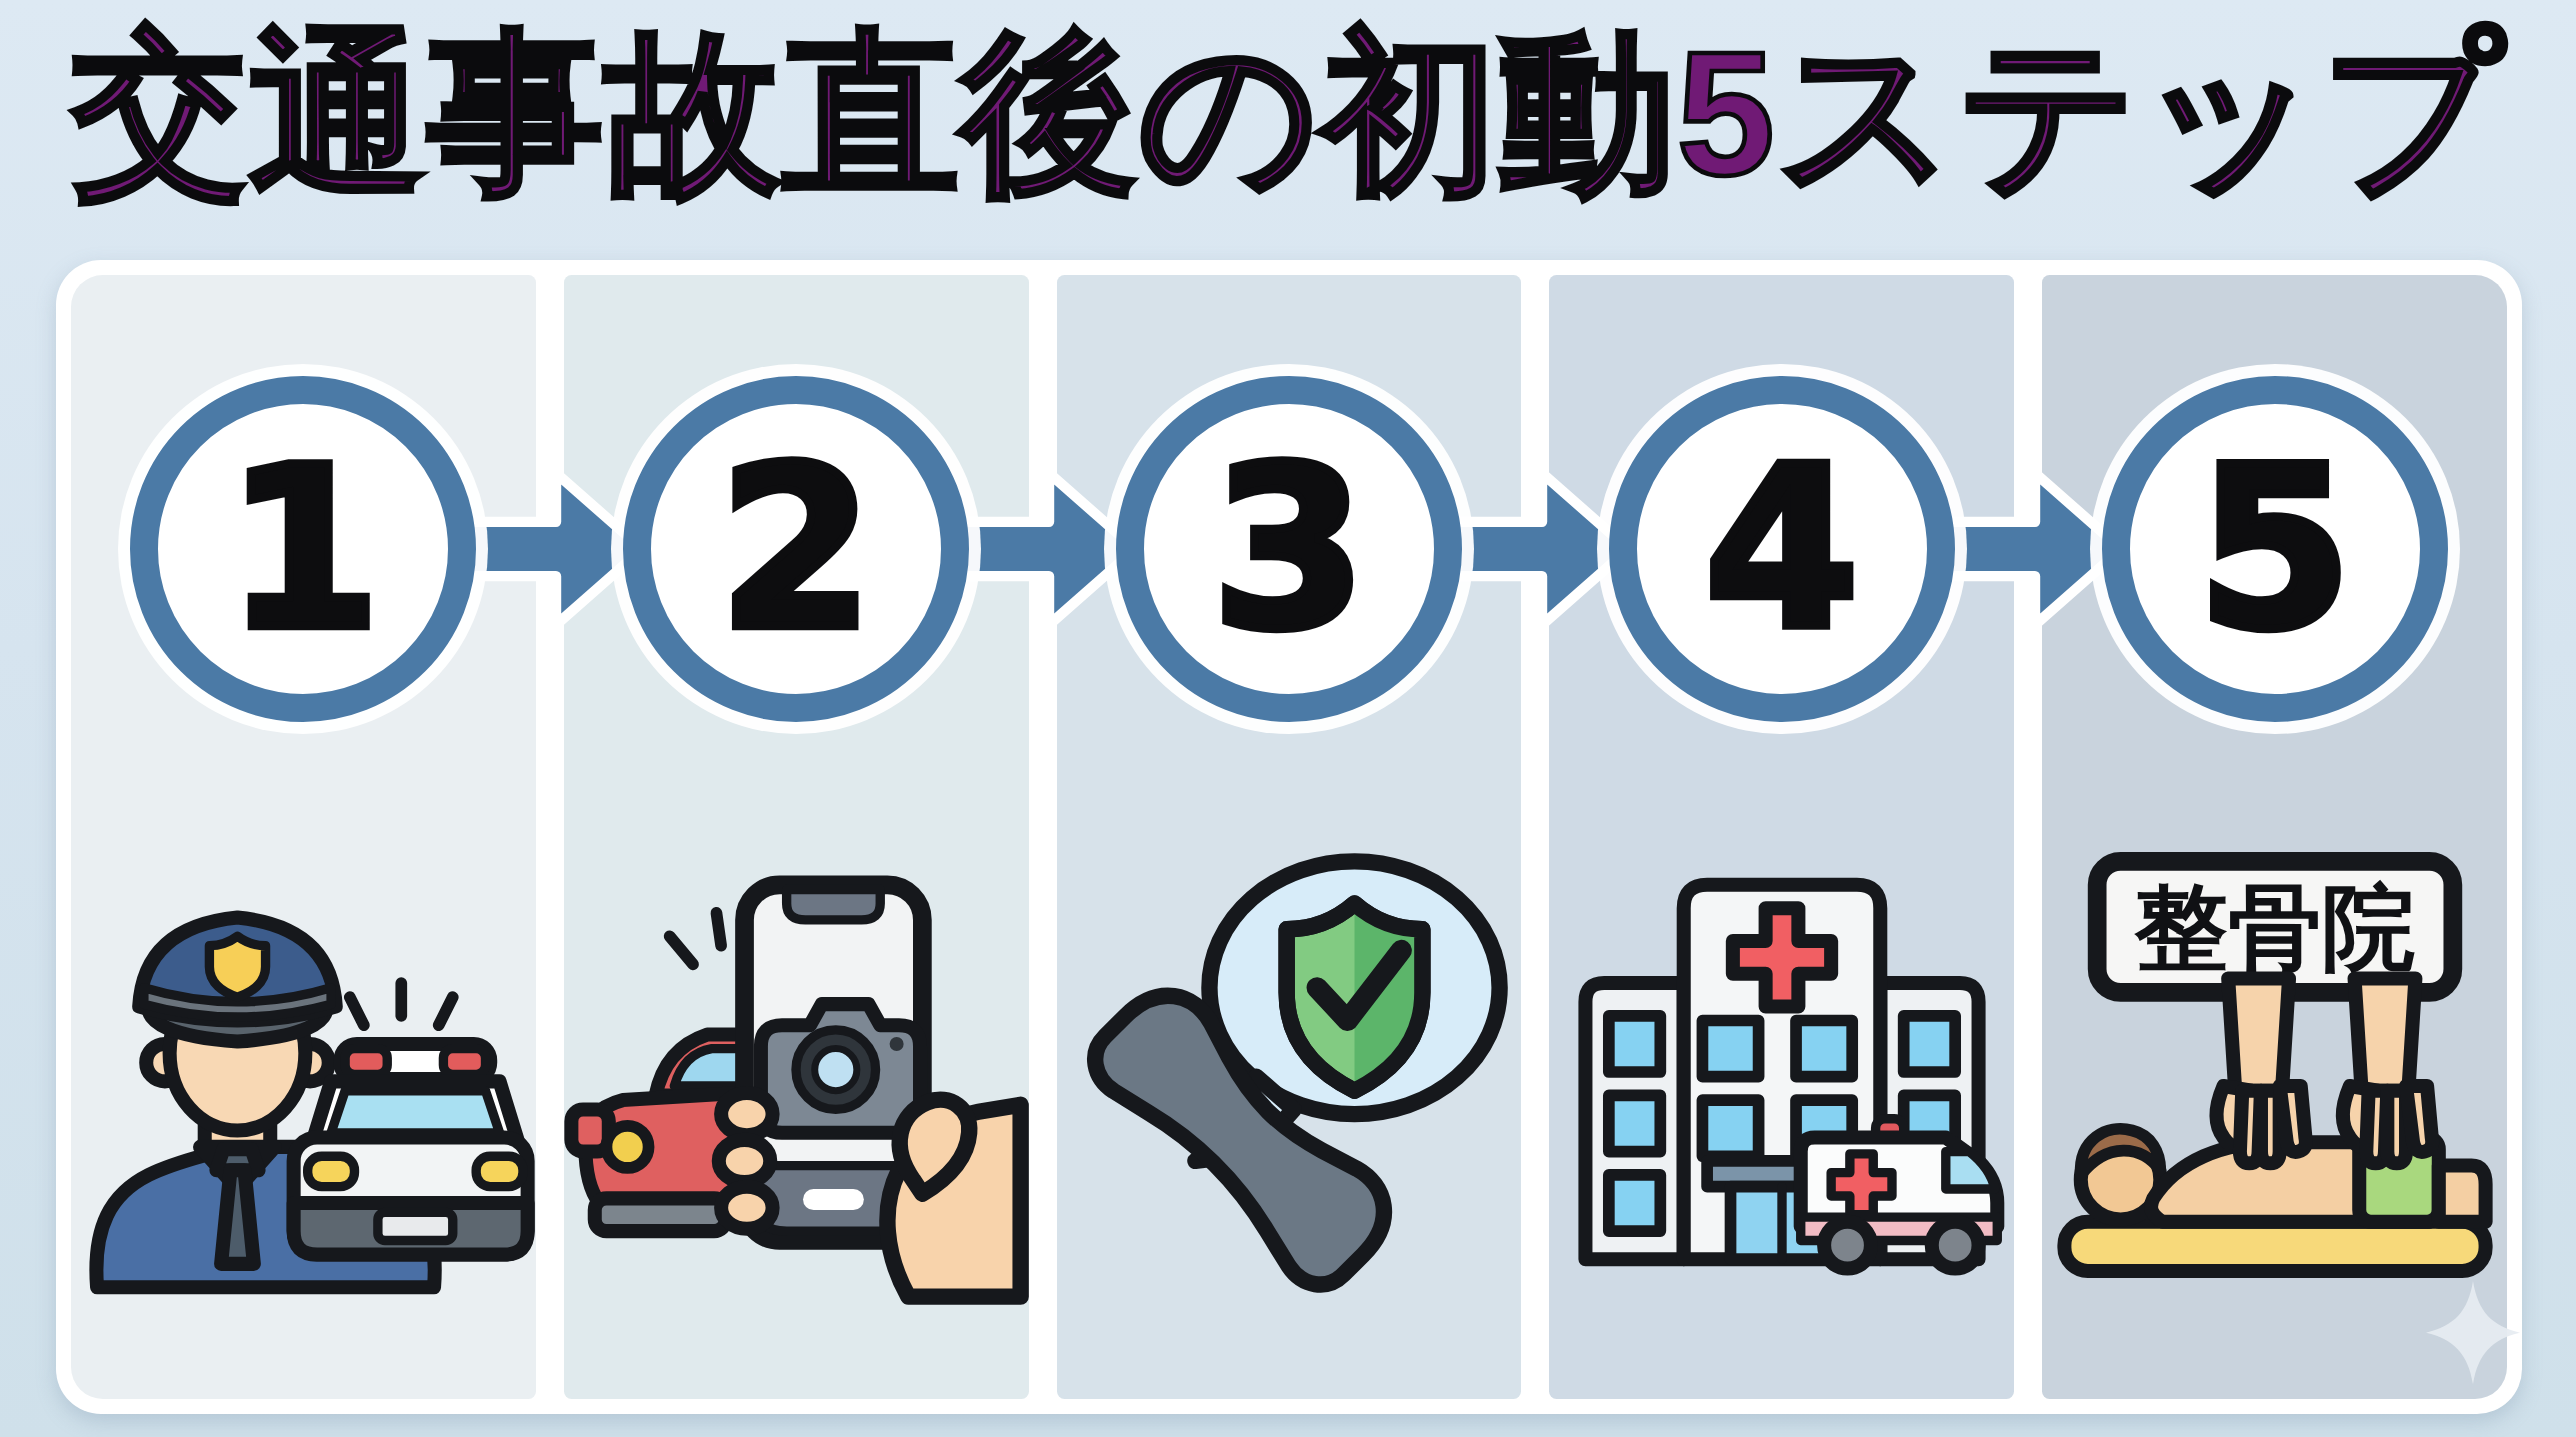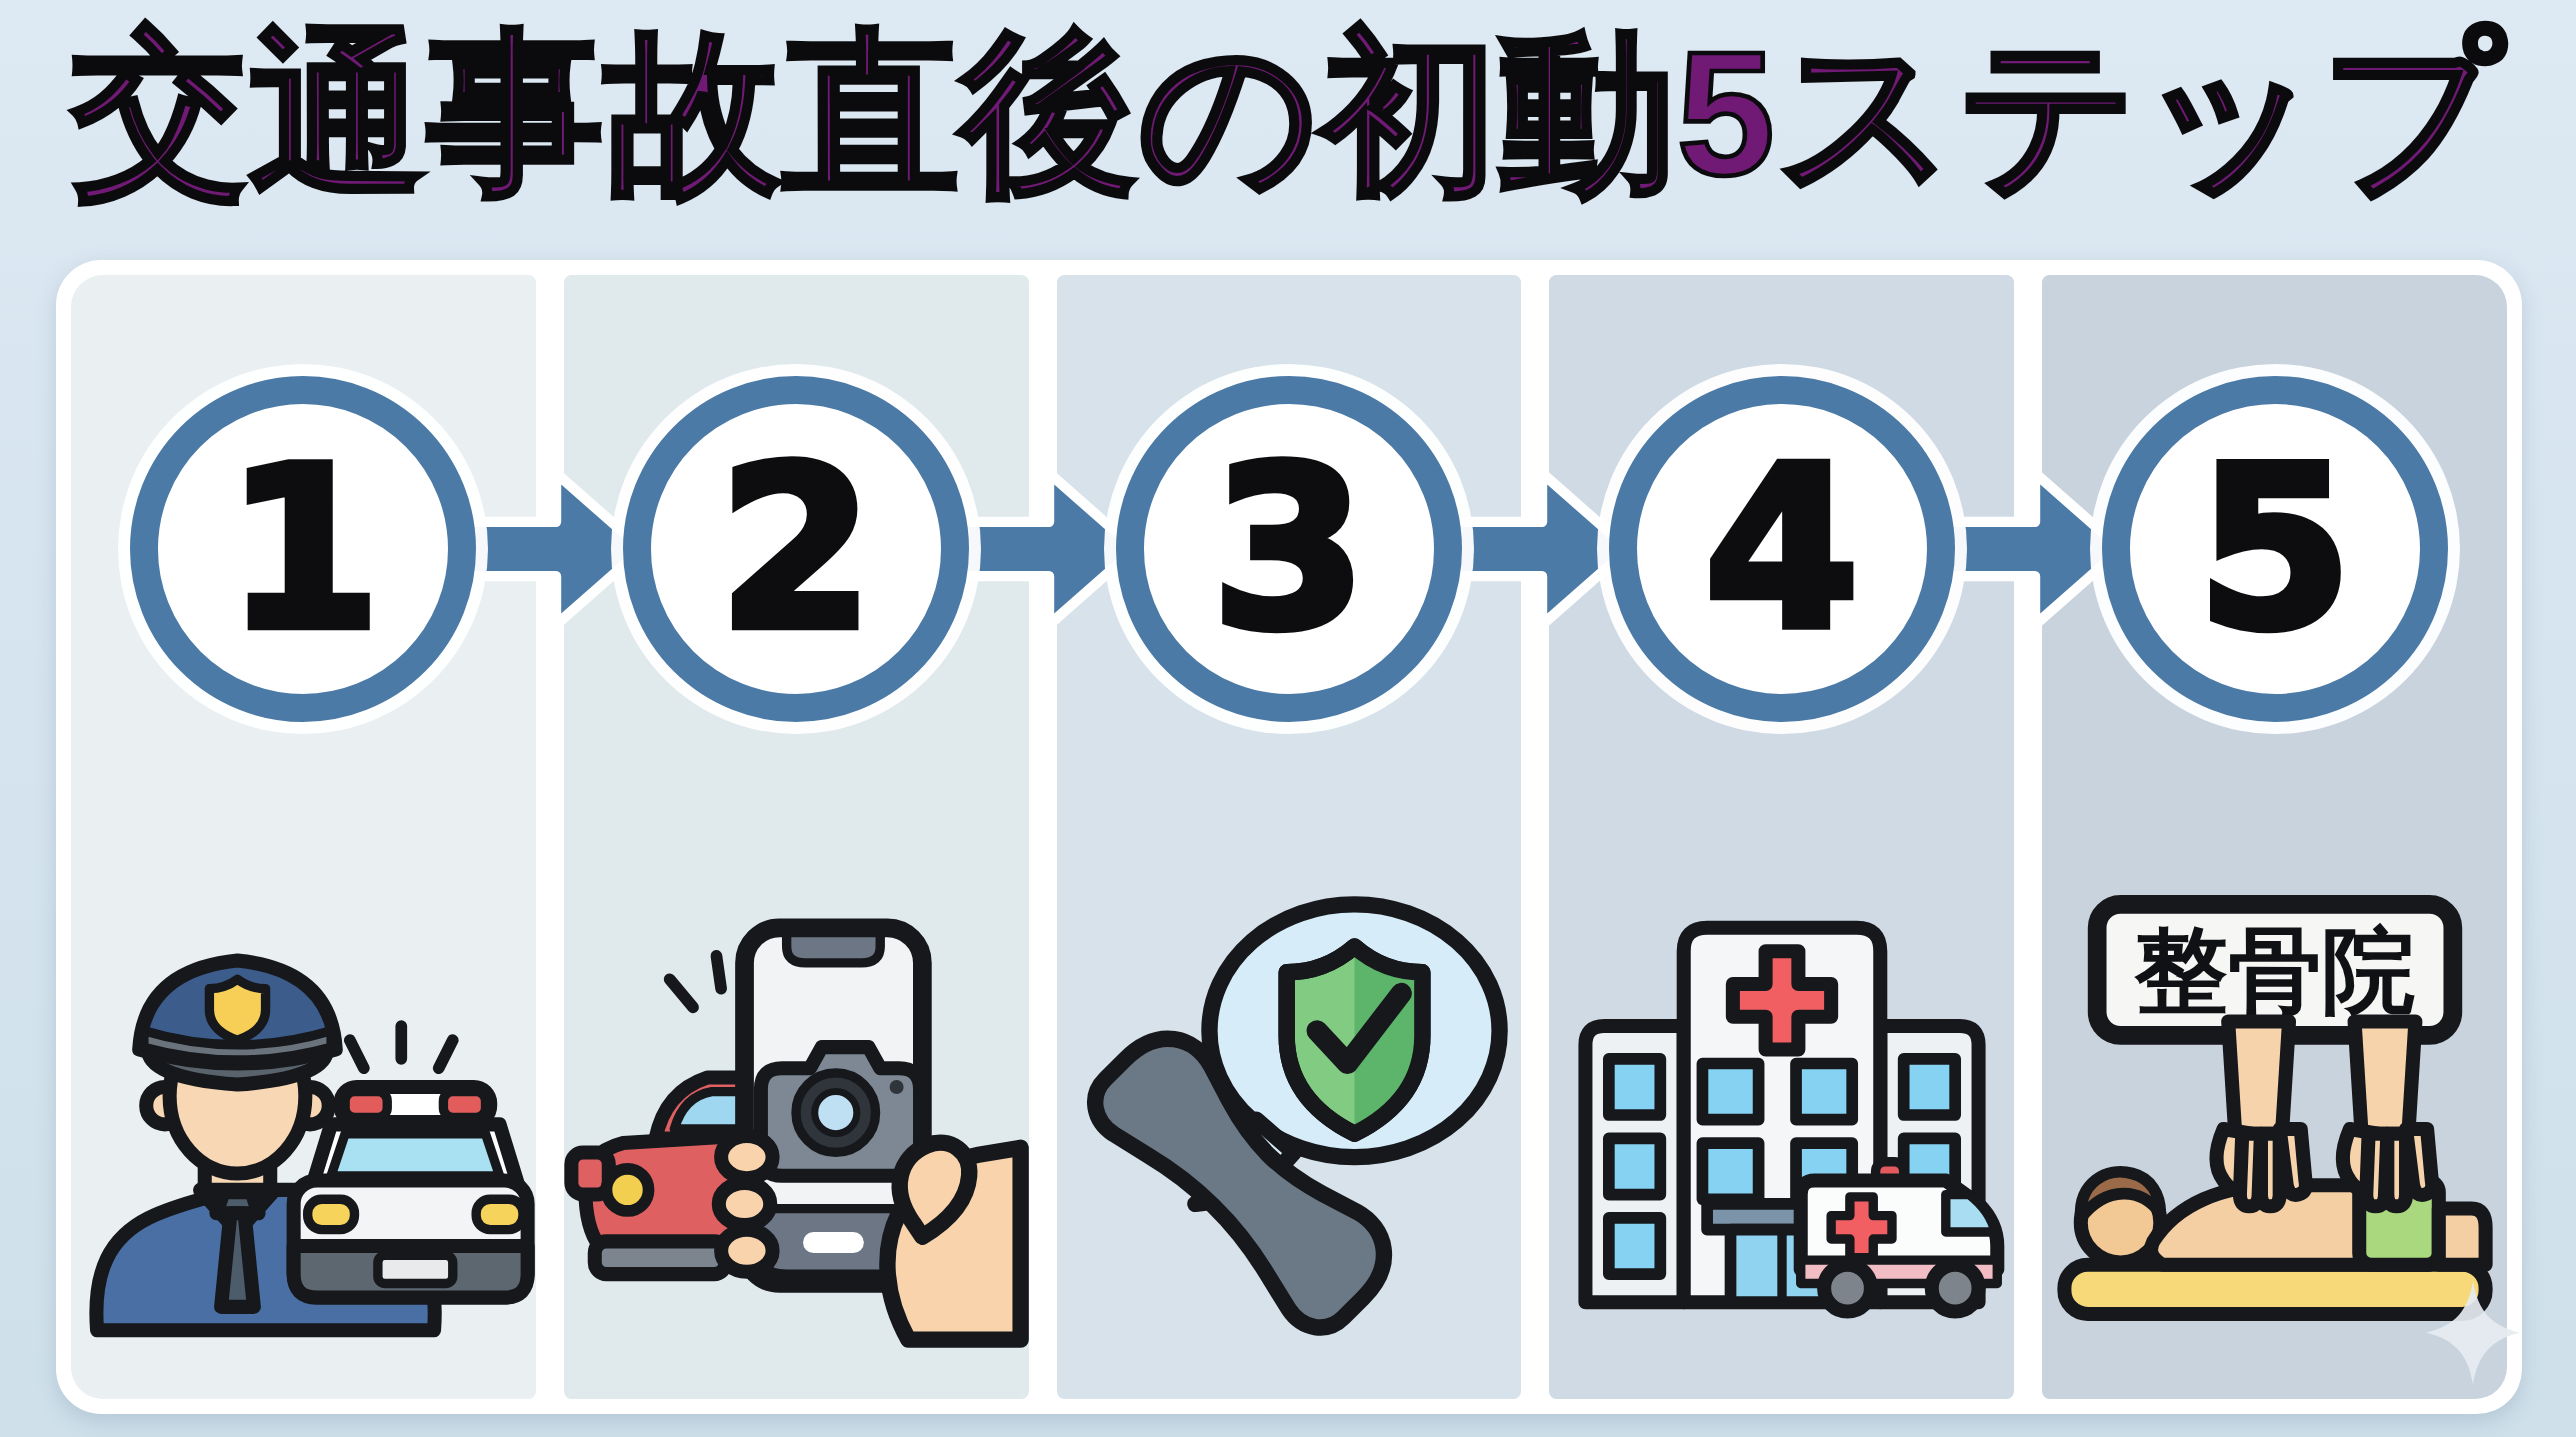--- a/index.html
+++ b/index.html
@@ -32,21 +32,21 @@
     box-shadow:0 0 0 12px rgba(255,255,255,.95);
     display:flex;align-items:center;justify-content:center;z-index:6;
   }
   .step-number{
     font-size:223px;font-weight:900;color:#0d0d0f;line-height:1;
     -webkit-text-stroke:8.4px #0d0d0f;font-family:"DejaVu Sans","Liberation Sans",sans-serif;
   }
   .arrow{position:absolute;top:200px;width:197px;height:178px;z-index:4}
   .arrow svg{display:block;width:100%;height:100%}
   .icon-wrap{
-    position:absolute;left:50%;top:606px;transform:translateX(-50%);
+    position:absolute;left:50%;top:563px;transform:translateX(-50%);
     width:468px;height:479px;z-index:2;text-align:center;
   }
   .icon-wrap svg{display:block;width:468px;height:468px}
   .sparkle{position:absolute;left:2426px;top:1281px;width:94px;height:103px;z-index:7}
 </style>
 </head>
 <body>
 
 <div class="title">交通事故直後の初動5ステップ</div>
 

